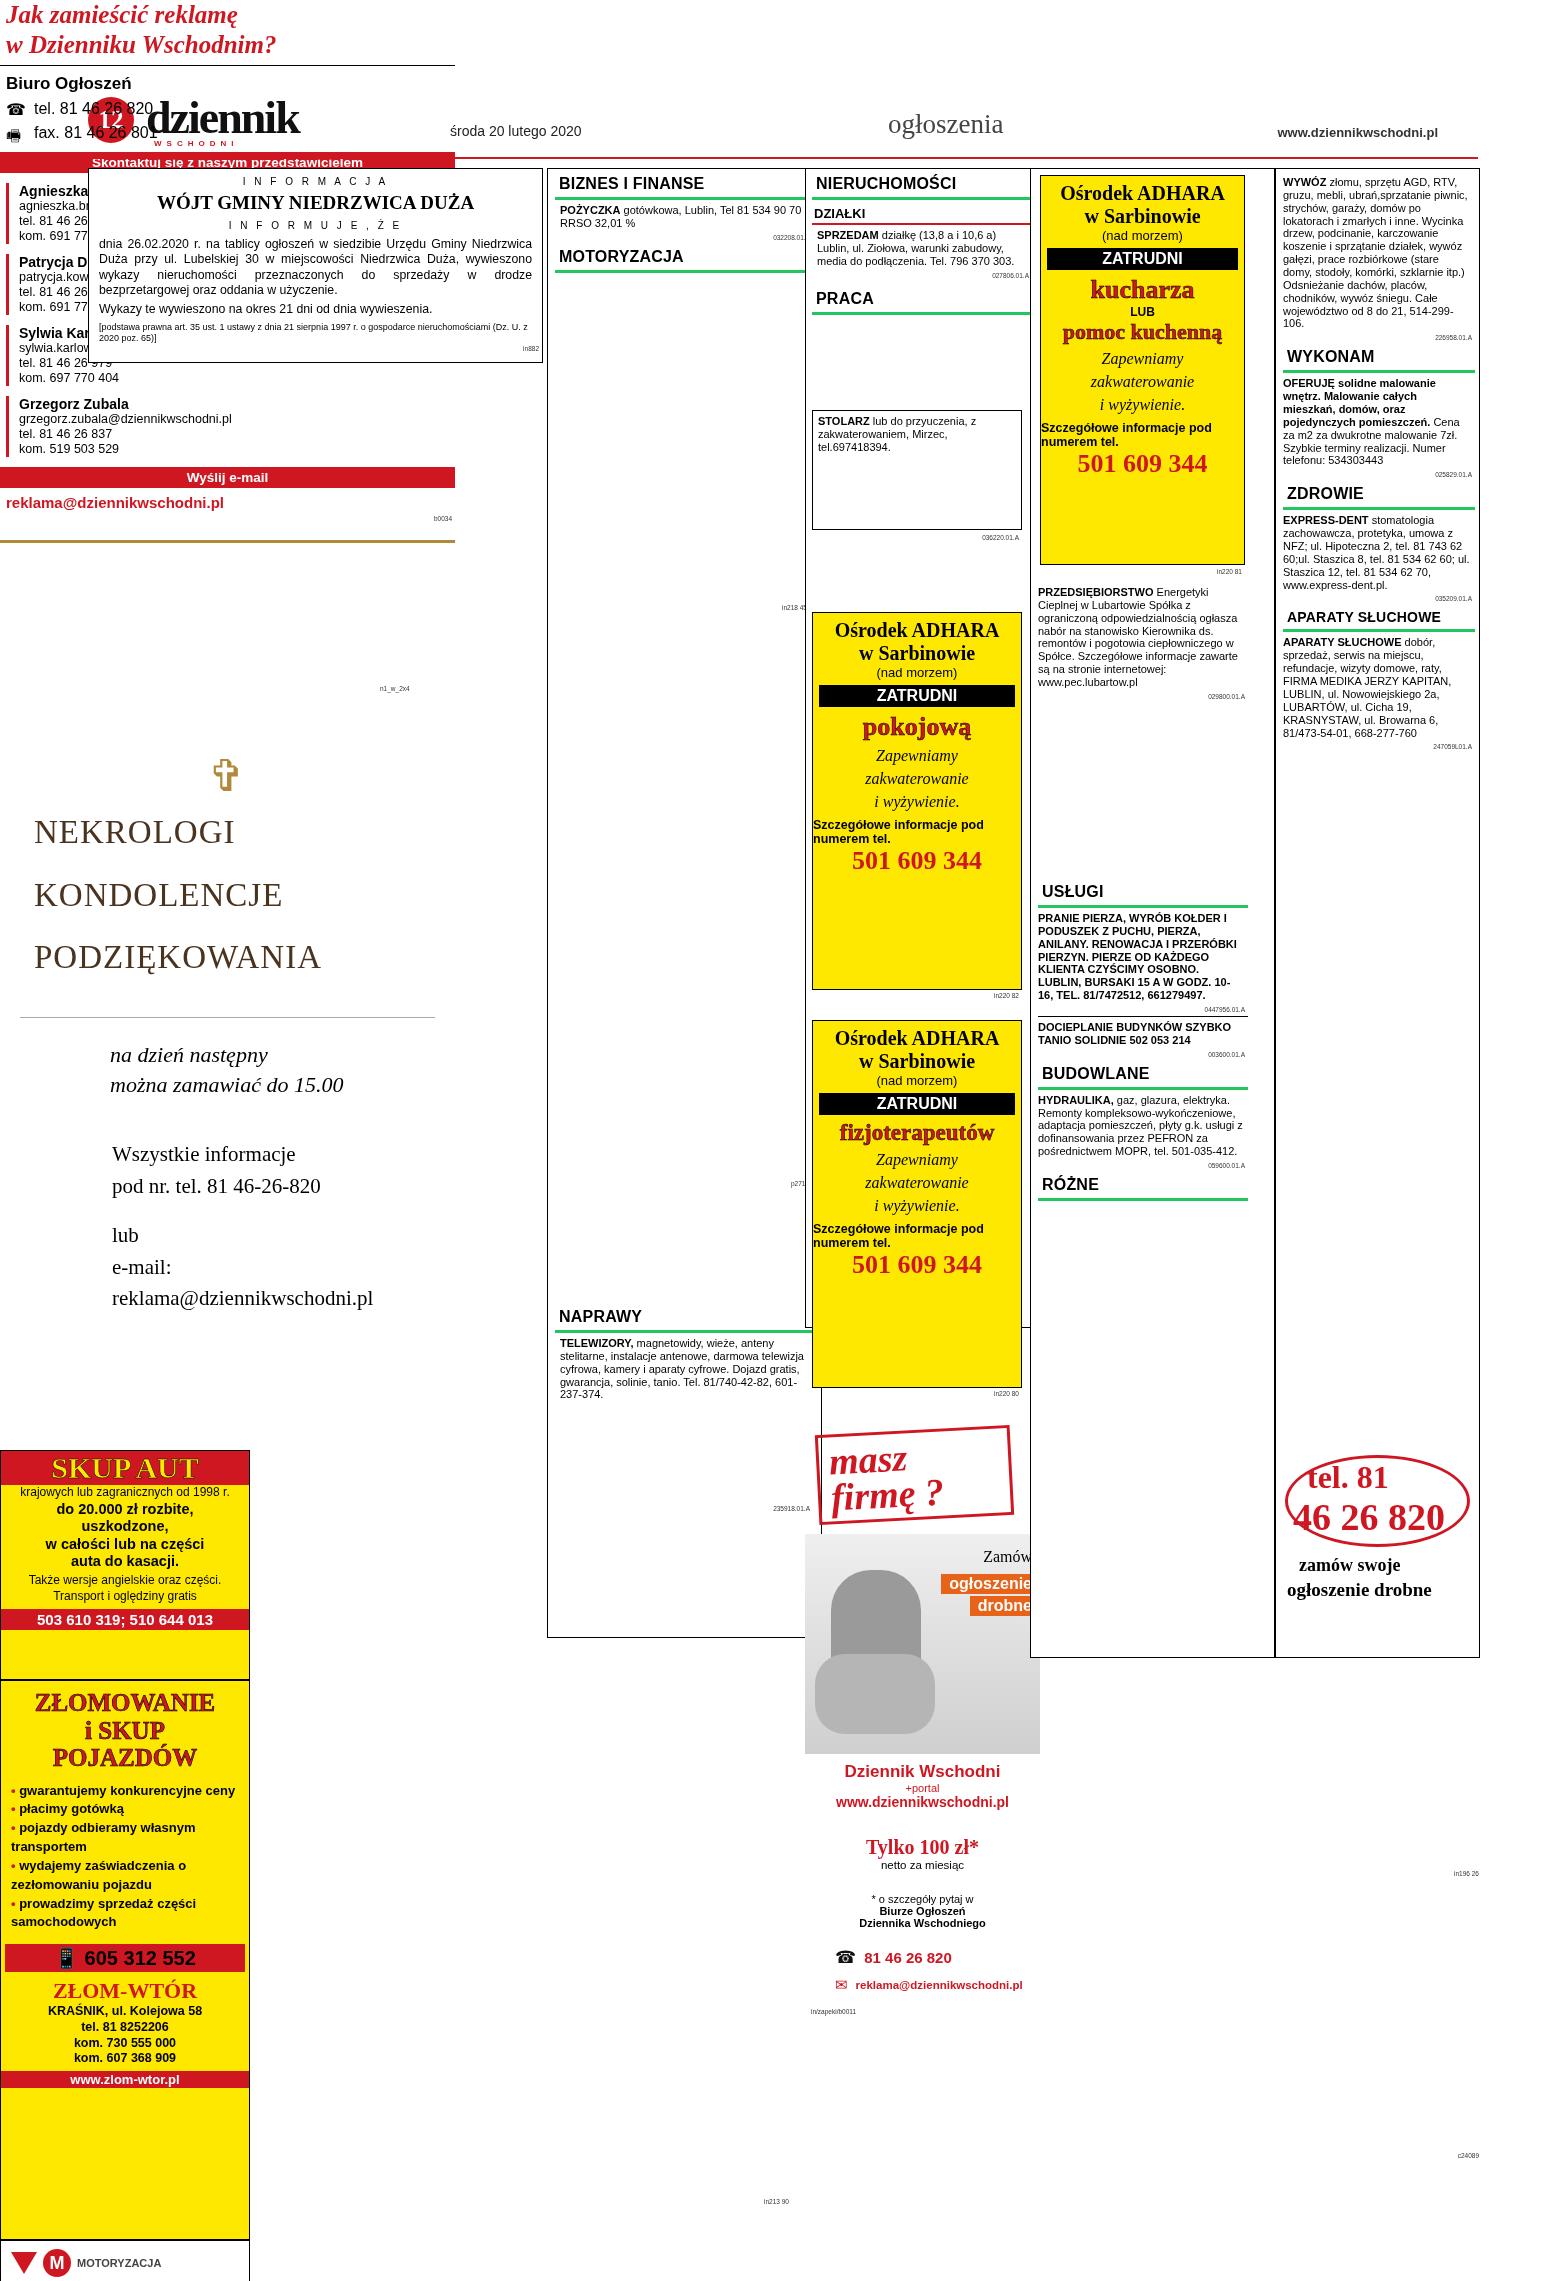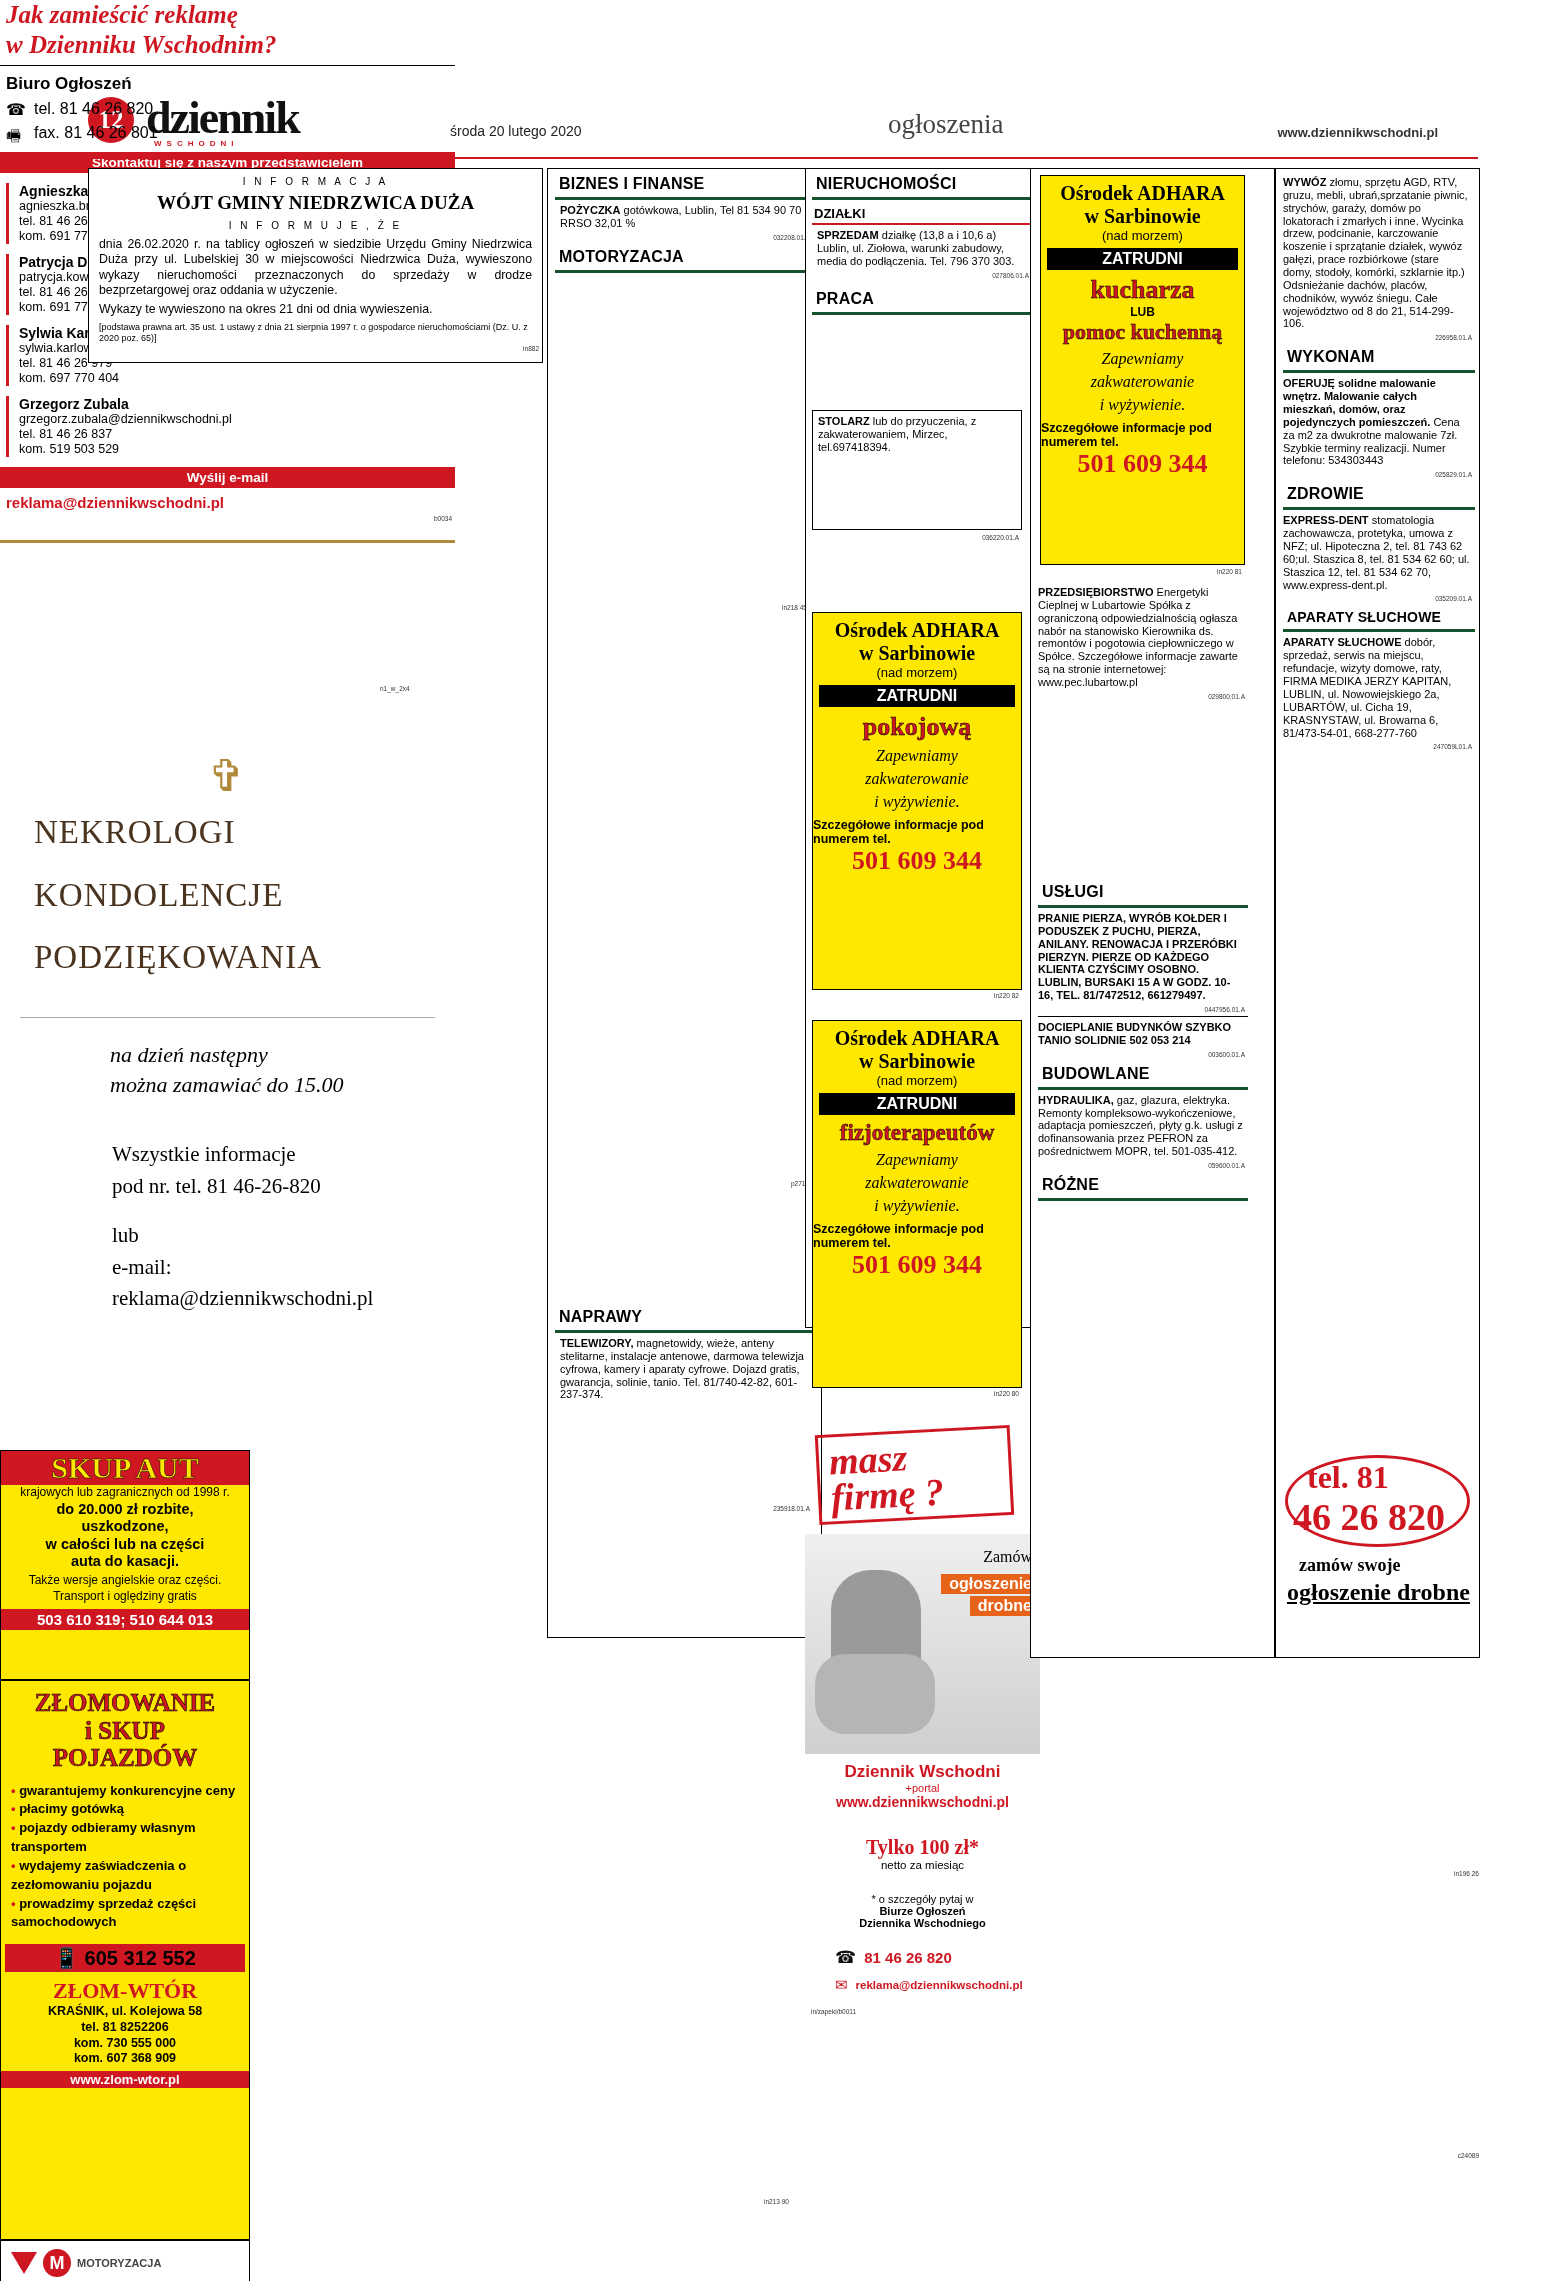--- a/index.html
+++ b/index.html
@@ -26,21 +26,21 @@
   }
   .mh-sub { position:absolute; left:66px; top:44px; font-size:8px; letter-spacing:5px; color:#cf1722; font-weight:bold;}
   .mh-date { position:absolute; left:362px; top:28px; font-size:14px; color:#222; }
   .mh-section { position:absolute; left:800px; top:14px; font-size:27px; color:#444; font-family:"Liberation Serif",serif;}
   .mh-web { position:absolute; right:40px; top:30px; font-size:13px; font-weight:bold; color:#333;}
   .mh-rule { position:absolute; left:0; top:62px; width:1390px; height:2px; background:#cf1722; }
 
   
   .box { position:absolute; border:1px solid #000; background:#fff; }
   .hdr {
-    font-weight:bold; font-size:16px; border-bottom:3px solid #14532d;
+    font-weight:bold; font-size:16px; border-bottom:3px solid #22c55e;
     padding:3px 4px 4px 4px; letter-spacing:0.2px;
   }
   .cat-hdr { font-weight:bold; font-size:13px; padding:2px 0 2px 2px; border-bottom:2px solid #cf1722; }
   .ad { font-size:11px; line-height:1.17; padding:4px 5px; }
   .ad b { font-weight:bold; }
   .code { font-size:6.5px; color:#333; text-align:right; padding-right:3px;}
 
   
   #infoBox { left:88px; top:168px; width:455px; height:195px; }
   #infoBox .t1 { text-align:center; font-size:10px; letter-spacing:3px; margin-top:7px; }
@@ -402,20 +402,20 @@
       <b>APARATY SŁUCHOWE</b><span> dobór, sprzedaż, serwis na miejscu, refundacje, wizyty domowe, raty, FIRMA MEDIKA JERZY KAPITAN, LUBLIN, ul. Nowowiejskiego 2a, LUBARTÓW, ul. Cicha 19, KRASNYSTAW, ul. Browarna 6, 81/473-54-01, 668-277-760</span>
     </div>
     <div class="code">247059L01.A</div>
   </div>
 
   <div class="telbox">
     <div style="position:absolute;left:0;top:0;width:185px;height:92px;border:3px solid #cf1722;border-radius:50%;"></div>
     <div class="tel-red" style="position:absolute;left:22px;top:4px;font-size:32px;">tel. 81</div>
     <div class="tel-red" style="position:absolute;left:8px;top:40px;font-size:38px;">46 26 820</div>
     <div style="position:absolute;left:14px;top:100px;font-weight:bold;font-size:18px;font-family:'Liberation Serif',serif;">zamów swoje</div>
-    <div style="position:absolute;left:2px;top:124px;font-weight:bold;font-size:24px;font-family:'Liberation Serif',serif;text-decoration:underline;">ogłoszenie drobne</div>
+    <div style="position:absolute;left:2px;top:124px;font-weight:bold;font-size:19px;font-family:'Liberation Serif',serif;">ogłoszenie drobne</div>
   </div>
 
   <div class="code" style="position:absolute;left:1420px;top:1870px;width:62px">in196 26</div>
 
   <div class="code" style="position:absolute;left:1420px;top:2152px;width:62px">c24089</div>
 
 </div>
 
 </body></html>

